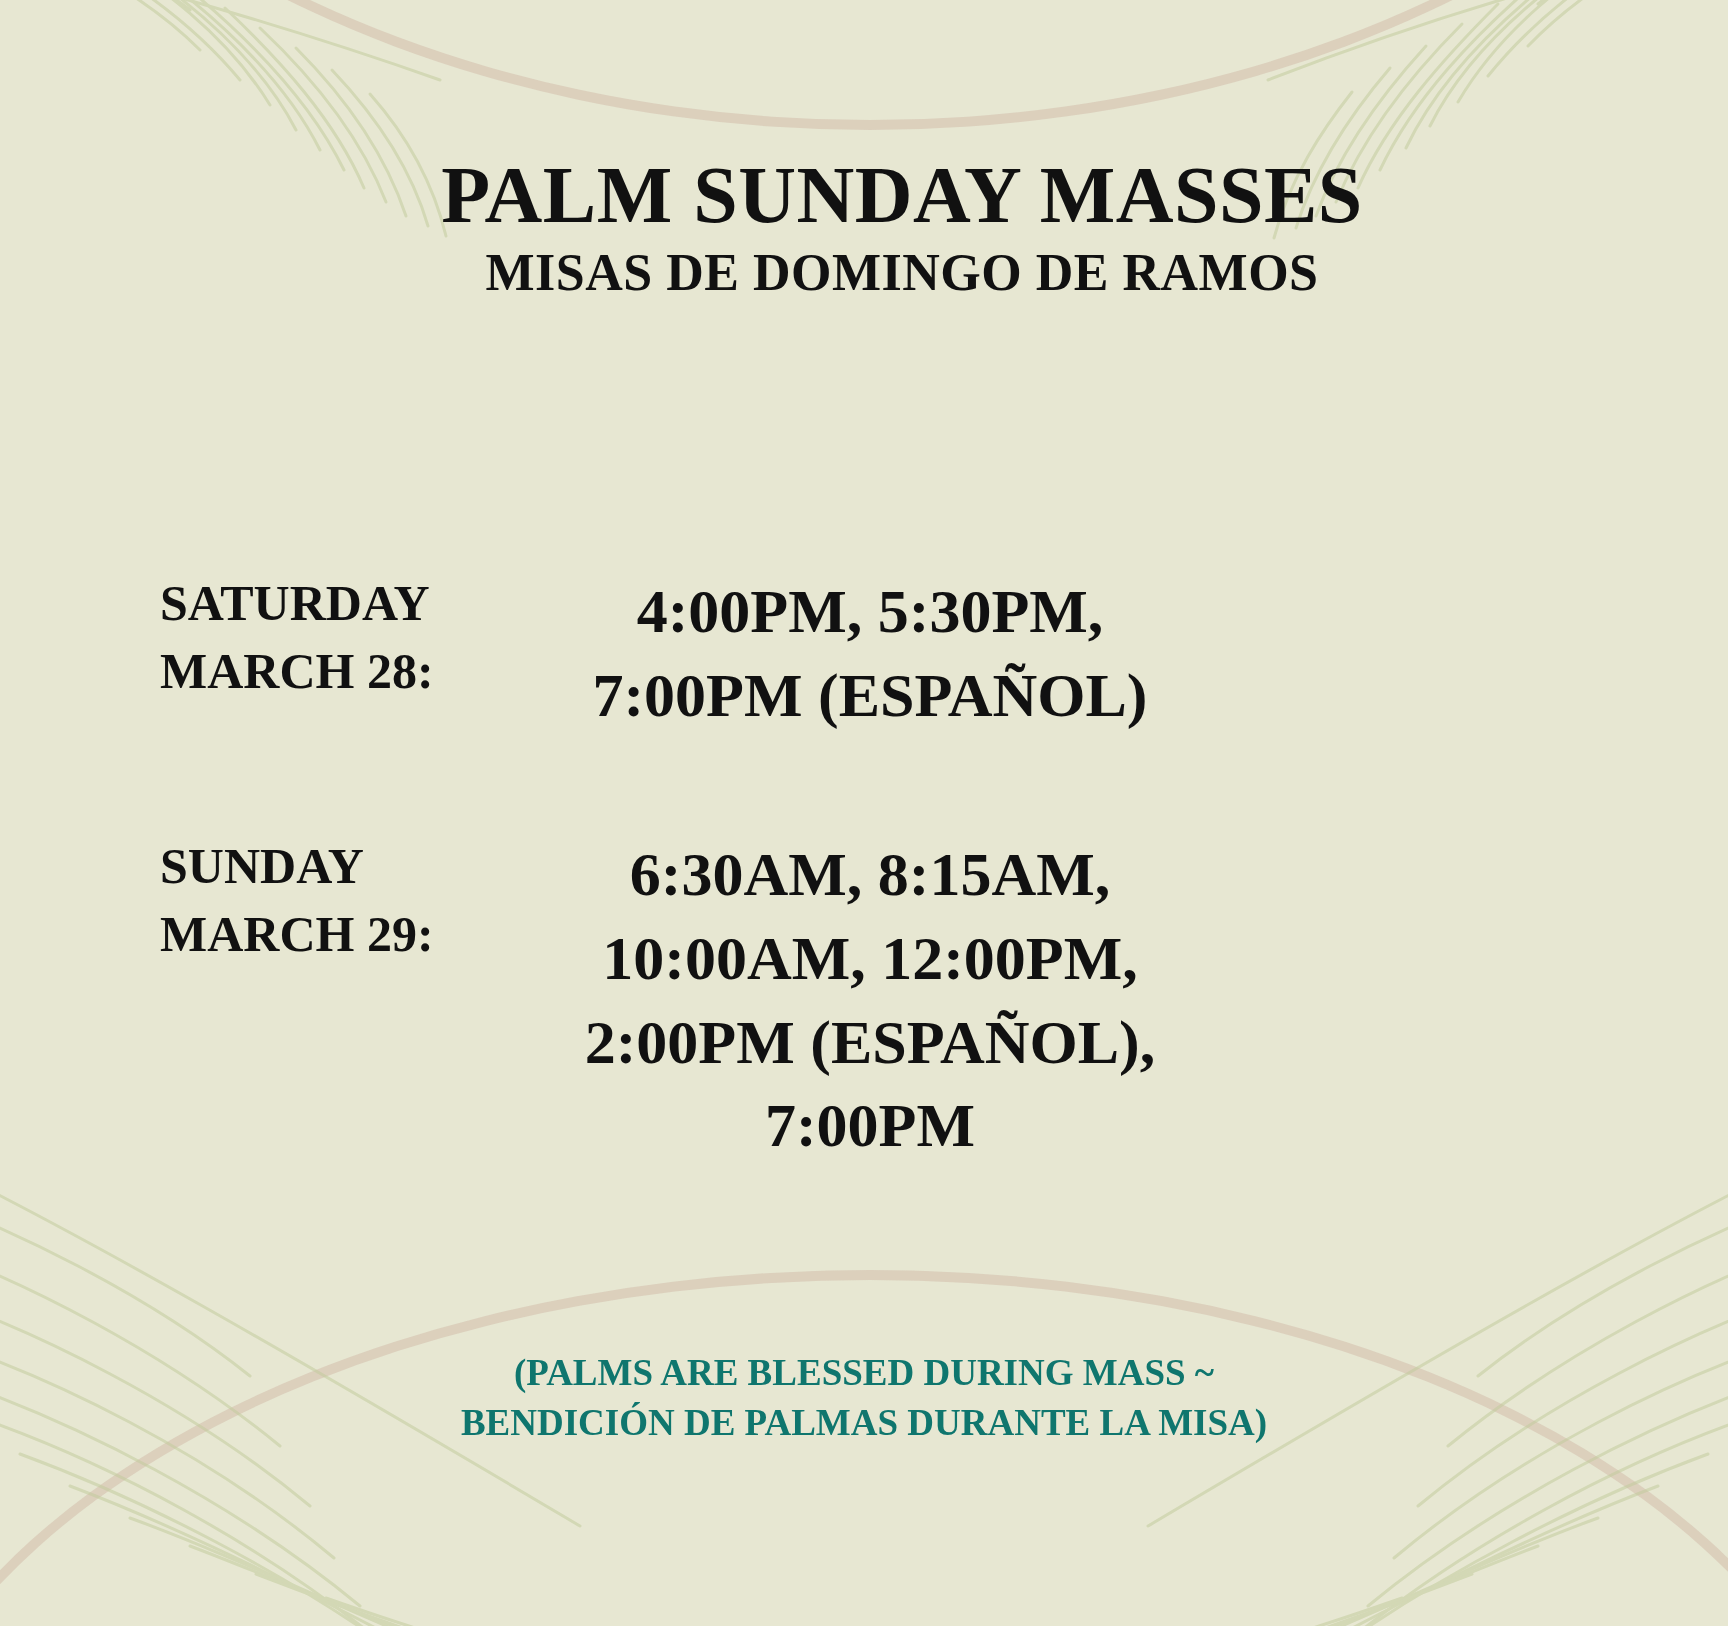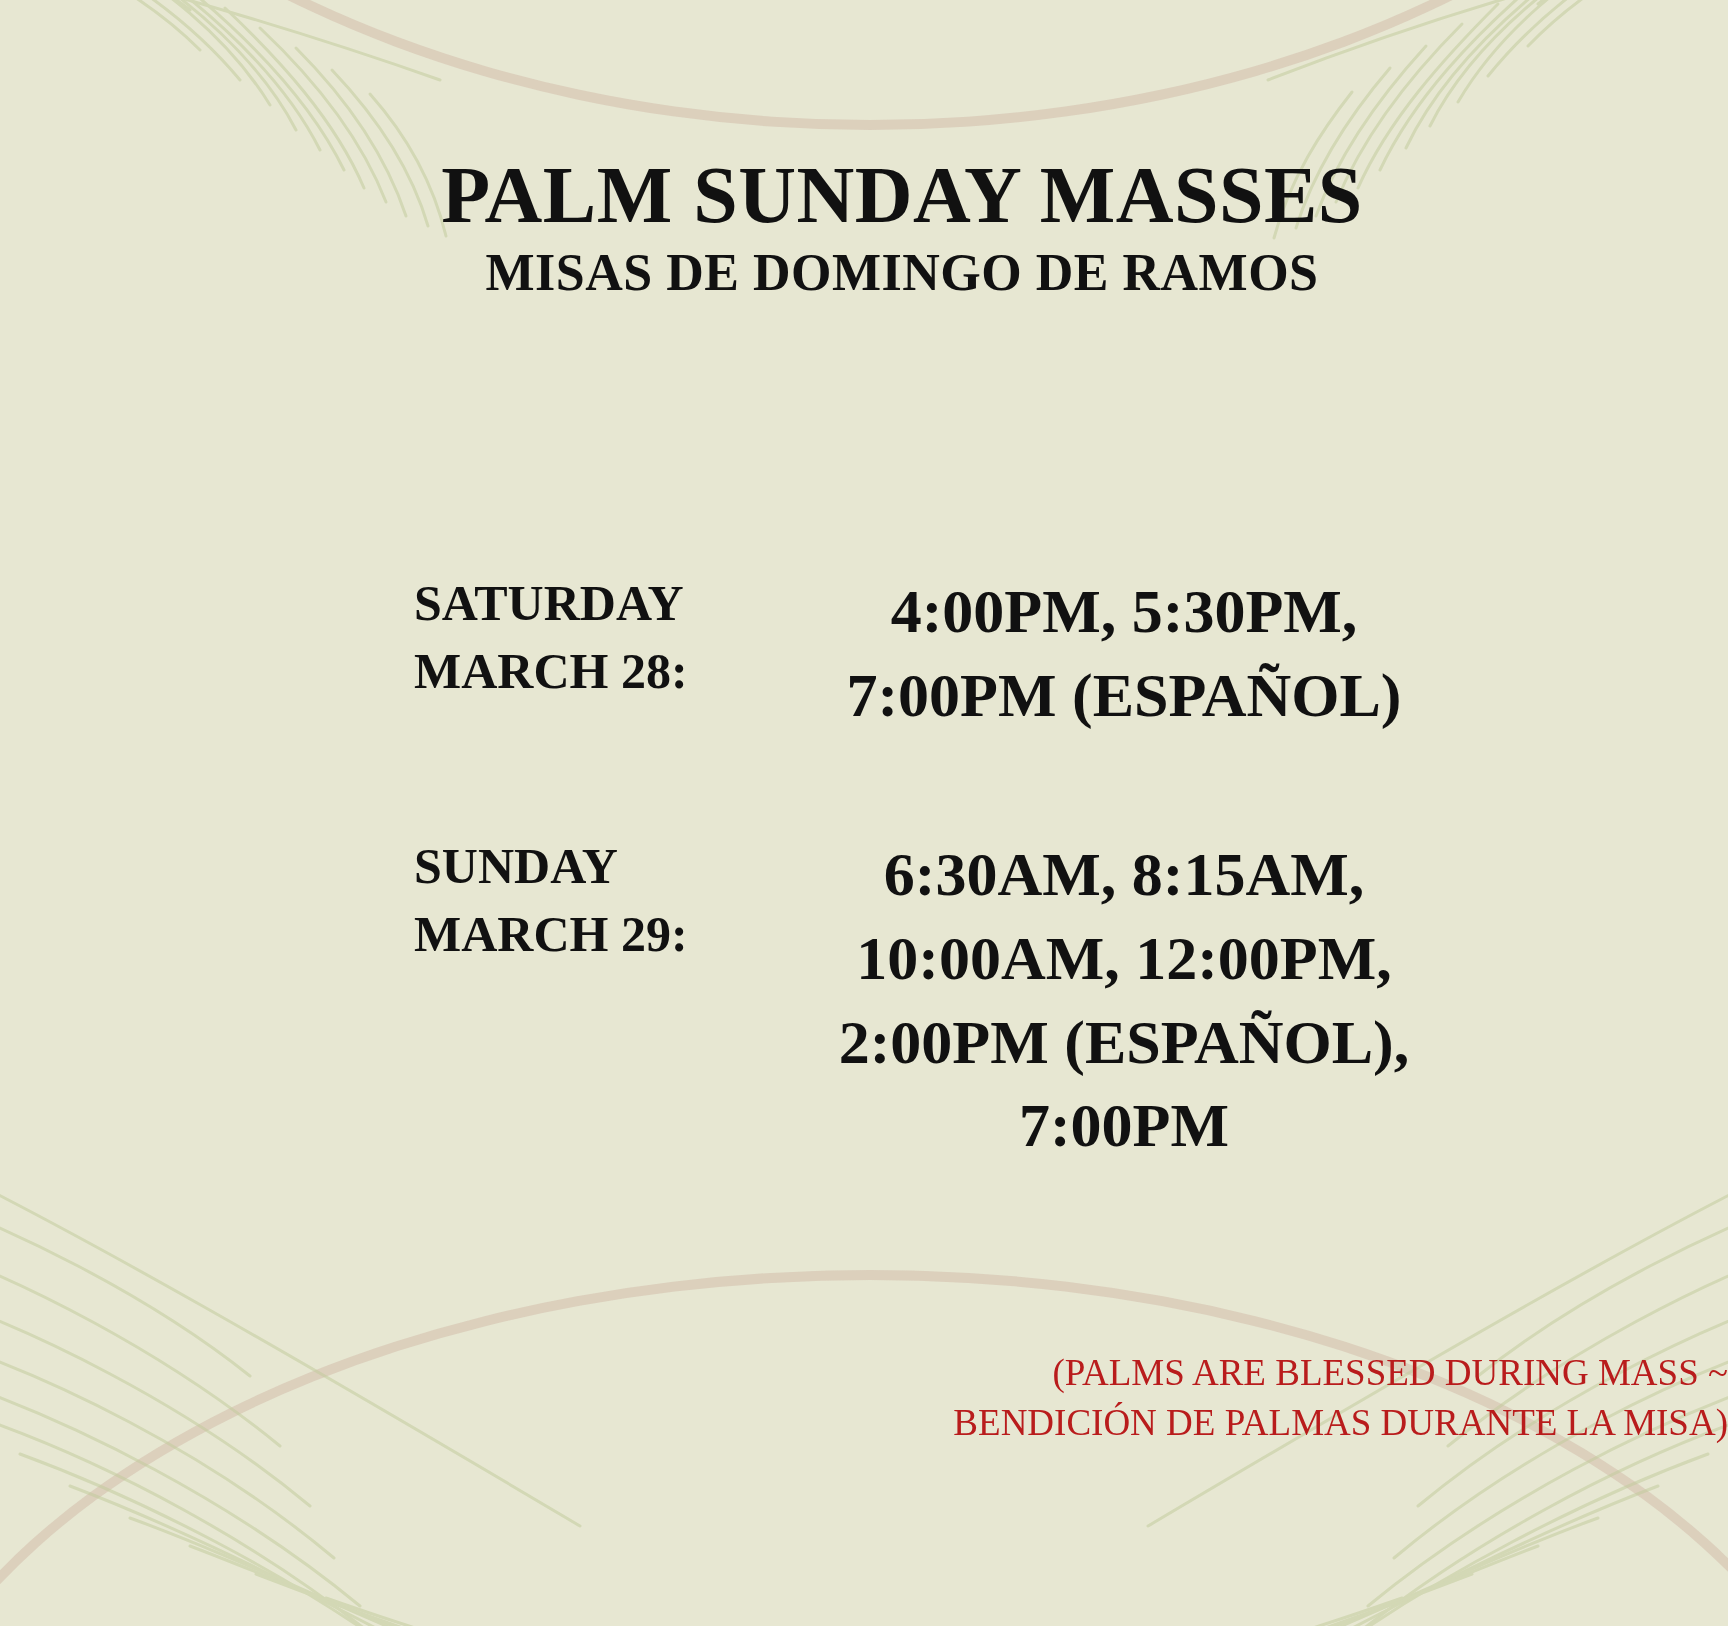--- a/index.html
+++ b/index.html
@@ -82,21 +82,20 @@
   .schedule {
     position: absolute;
     top: 570px;
     left: 0;
     width: 100%;
   }
 
   .mass-row {
     display: flex;
     align-items: flex-start;
-    justify-content: center;
     margin-bottom: 96px;
   }
   .mass-row .day {
     width: 520px;
     padding-left: 160px;
     box-sizing: border-box;
     font-size: 50px;
     font-weight: bold;
     line-height: 1.35;
     color: #111111;
@@ -110,24 +109,24 @@
     color: #111111;
     text-align: center;
   }
   .day-line, .time-line { display: block; white-space: nowrap; }
 
   .note {
     position: absolute;
     left: 0;
     width: 100%;
     top: 1348px;
-    text-align: right;
-    color: #b91c1c;
+    text-align: center;
+    color: #0f766e;
     font-size: 37px;
-    font-weight: normal;
+    font-weight: bold;
     line-height: 1.35;
   }
   .note-line { display: block; }
 </style>
 </head>
 <body>
 
 <div class="poster">
 
   <div class="bg-decor">

